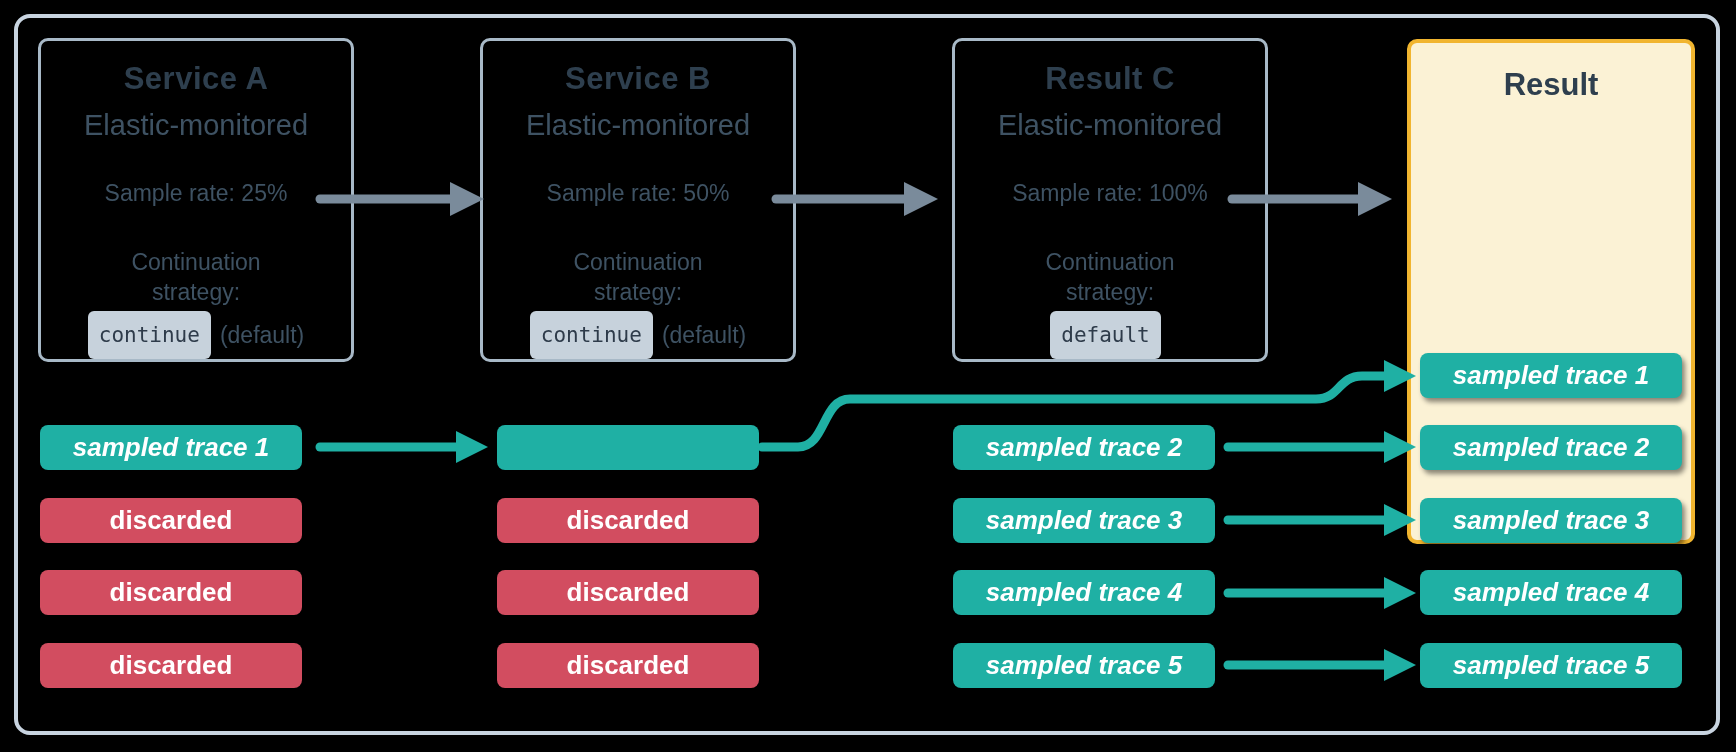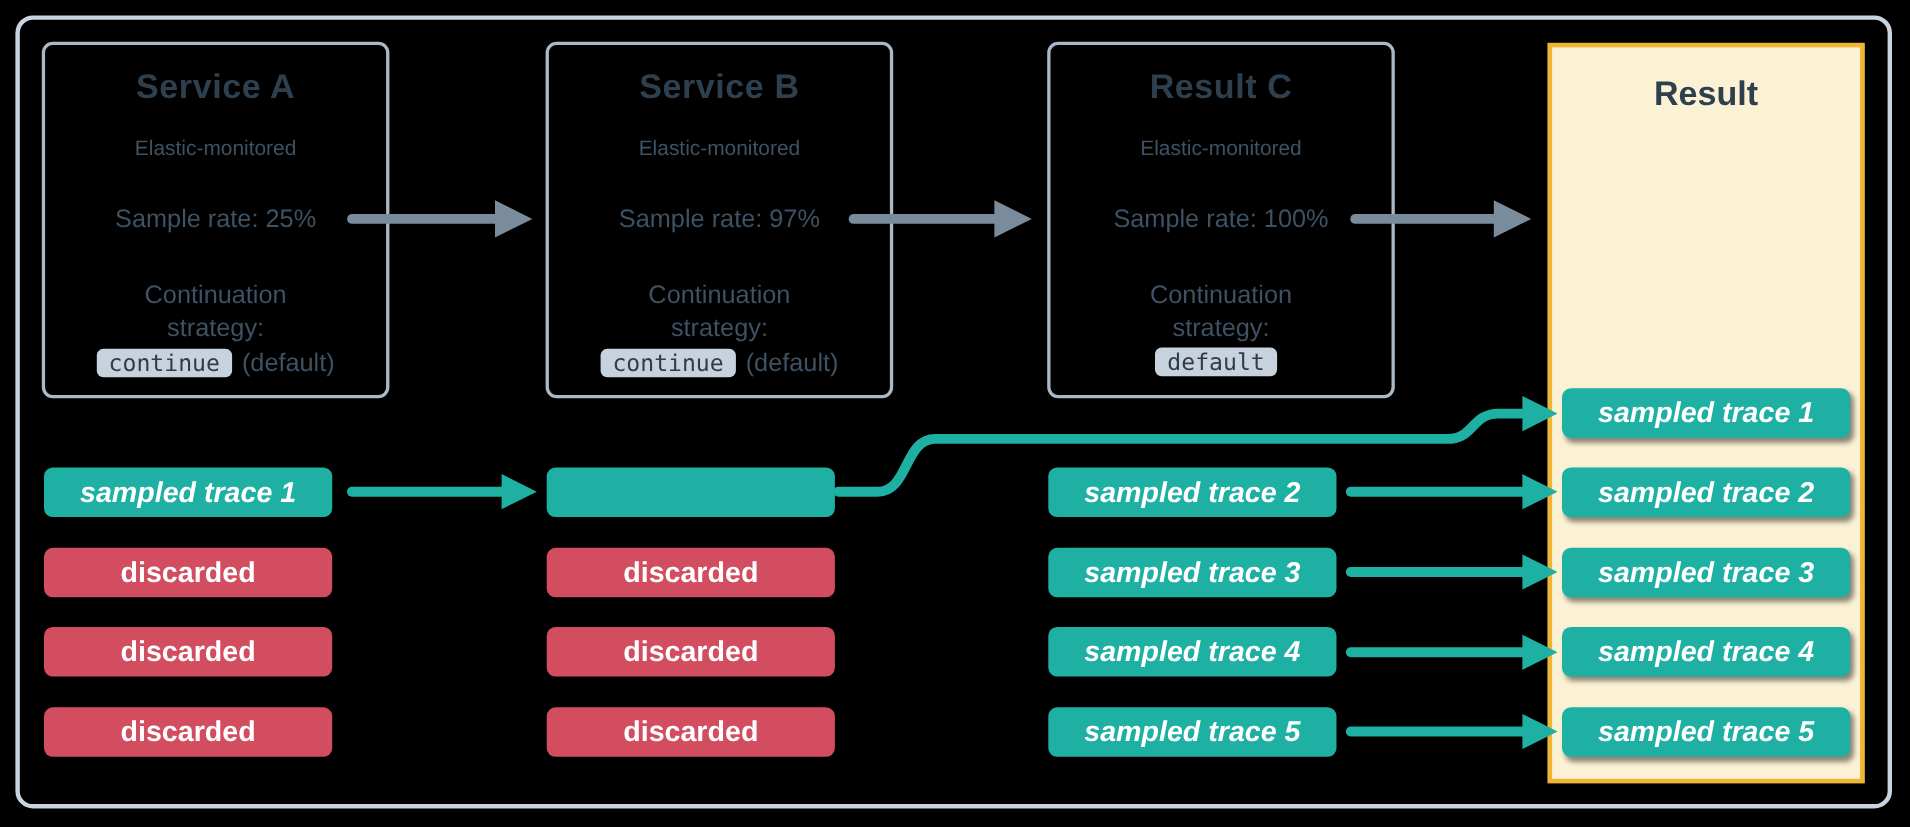--- a/index.html
+++ b/index.html
@@ -26,53 +26,53 @@
     box-sizing: border-box;
     display: flex; flex-direction: column; align-items: center;
     text-align: center;
   }
   .svc-title {
     margin-top: 20px;
     font-size: 31px; font-weight: bold;
     color: var(--title-text, #2E3F4E);
     letter-spacing: 0.5px;
   }
-  .svc-sub { margin-top: 28px; font-size: 19px; color: var(--body-text, #3E5263); }
+  .svc-sub { margin-top: 12px; font-size: 29px; color: var(--body-text, #3E5263); }
   .svc-rate { margin-top: 38px; font-size: 23px; color: var(--body-text, #3E5263); text-align: center; }
   .svc-cont { margin-top: 40px; font-size: 23px; line-height: 30px; color: var(--body-text, #3E5263); text-align: center; }
   .chip-row {
     margin-top: 4px;
     display: flex; align-items: center; gap: 9px;
     font-size: 23px; color: var(--body-text, #3E5263);
   }
   .chip {
     background: var(--chip-bg, #C7D2DC);
     color: var(--chip-text, #2E3B4A);
     font-family: "DejaVu Sans Mono", monospace;
     font-size: 21px;
-    padding: 1px 11px;
+    padding: 12px 11px;
     border-radius: 6px;
   }
   .pill {
     position: absolute;
     width: 262px; height: 45px;
     border-radius: 8px;
     display: flex; align-items: center; justify-content: center;
     color: var(--pill-text, #FFFFFF);
     font-size: 26px; font-weight: bold;
     box-shadow: 3px 4px 5px rgba(0,0,0,0.45);
   }
   .pill.teal { background: var(--teal, #1FB0A4); font-style: italic; }
   .pill.red  { background: var(--red, #D24D60); }
   .result-box {
     position: absolute; left: 1407px; top: 39px;
-    width: 288px; height: 673px;
+    width: 288px; height: 505px;
     background: var(--result-bg, #FBF2D5);
     border: 4px solid var(--result-border, #F1B52F);
-    border-radius: 0;
+    border-radius: 10px;
     box-sizing: border-box;
   }
   .result-title {
     margin-top: 24px; text-align: center;
     font-size: 31px; font-weight: bold;
     color: var(--title-text, #2E3F4E);
   }
   .overlay { position: absolute; left: 0; top: 0; pointer-events: none; }
   .arrow-gray  { stroke: var(--arrow-gray, #7A8B9B); }
   .arrow-gray-head { fill: var(--arrow-gray, #7A8B9B); }
@@ -93,24 +93,24 @@
     <div class="svc-cont">
       <span>Continuation</span><br>
       <span>strategy:</span>
     </div>
     <div class="chip-row">
       <span class="chip">continue</span>
       <span>(default)</span>
     </div>
   </div>
 
-  <div class="service-box" style="left:496px">
+  <div class="service-box" style="left:480px">
     <div class="svc-title">Service B</div>
     <div class="svc-sub">Elastic-monitored</div>
-    <div class="svc-rate">Sample rate: 97%</div>
+    <div class="svc-rate">Sample rate: 50%</div>
     <div class="svc-cont">
       <span>Continuation</span><br>
       <span>strategy:</span>
     </div>
     <div class="chip-row">
       <span class="chip">continue</span>
       <span>(default)</span>
     </div>
   </div>
 

